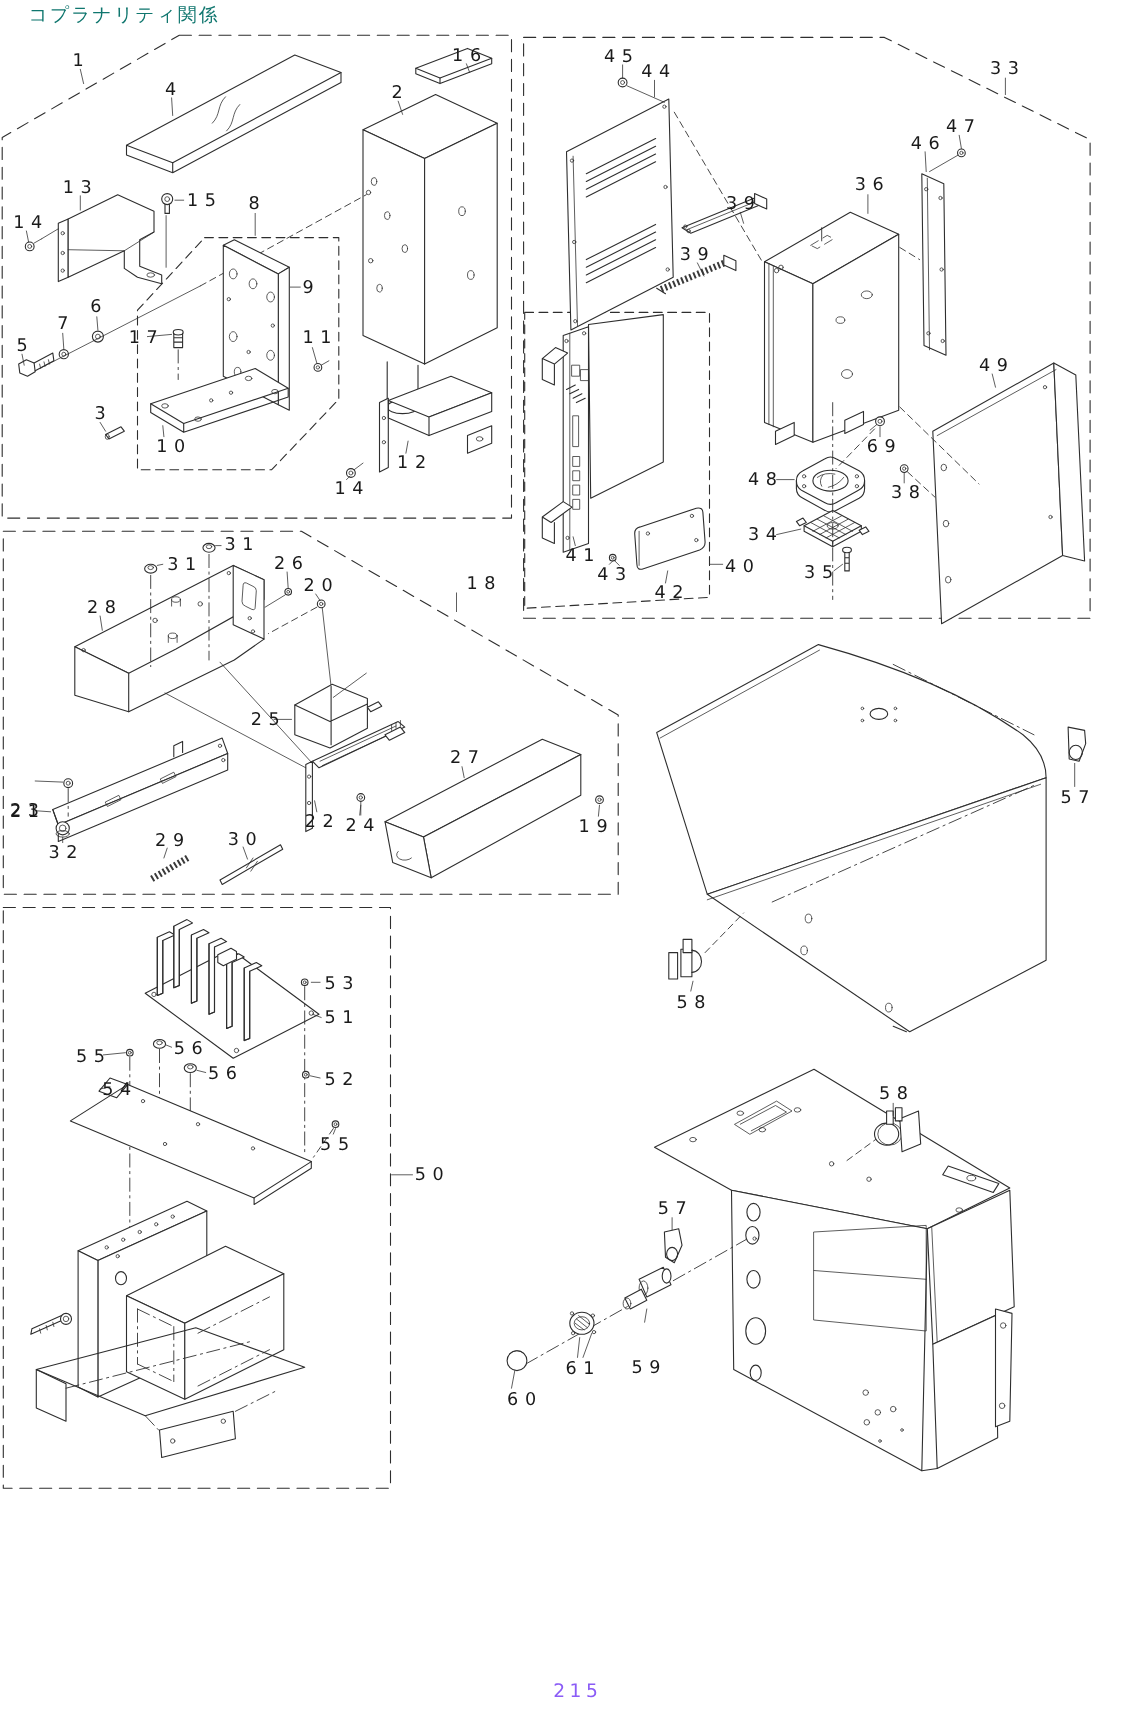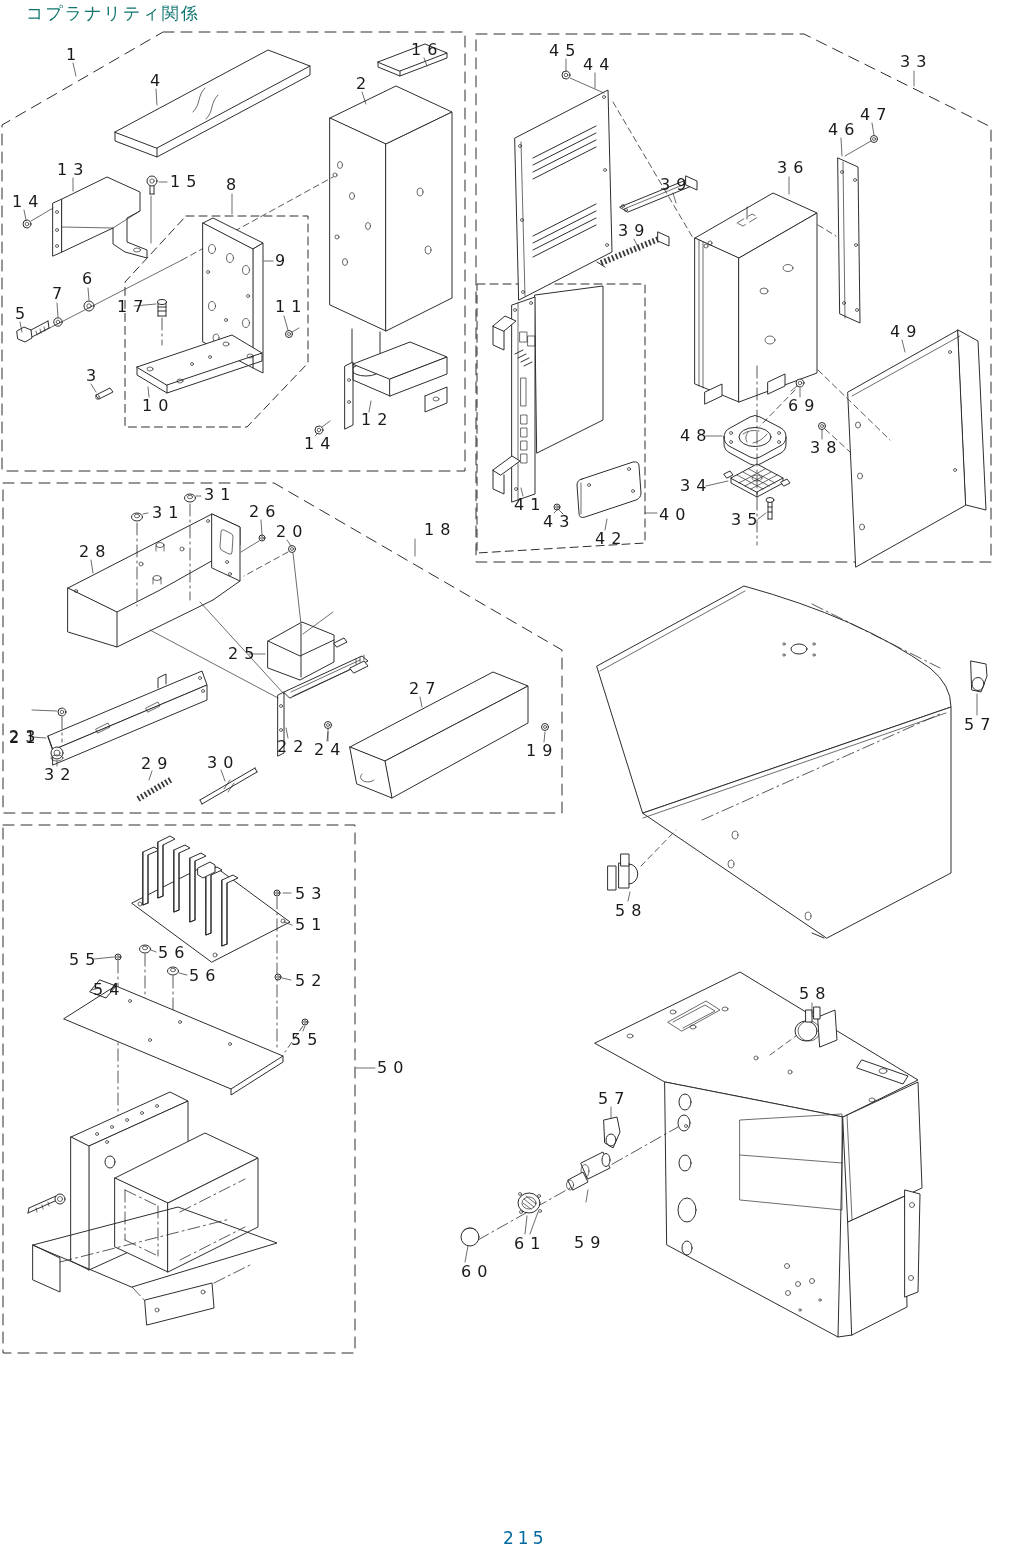--- a/index.html
+++ b/index.html
@@ -9,21 +9,21 @@
   #art *{vector-effect:non-scaling-stroke;}
   .s{stroke:#2e2e2e;stroke-width:1;fill:none;stroke-linejoin:round;stroke-linecap:round;}
   .f{fill:#ffffff;}
   .gb{stroke-dasharray:11 7;}       
   .ib{stroke-dasharray:8 5;}        
   .cl{stroke-dasharray:6 4;stroke-width:.8;} 
   .ax{stroke-dasharray:12 4 2 4;stroke-width:.8;} 
   .thin{stroke-width:.7;}
   .thr{stroke-width:6;stroke-dasharray:1.8 2.2;} 
   .title{position:absolute;left:26px;top:2px;font-size:17px;letter-spacing:2px;color:#0f766e;}
-  .pageno{position:absolute;left:503px;top:1528px;font-size:17px;letter-spacing:4px;color:#0369a1;}
+  .pageno{position:absolute;left:503px;top:1528px;font-size:17px;letter-spacing:4px;color:#8b5cf6;}
   .part-label{position:absolute;font-size:16px;letter-spacing:6px;color:#1a1a1a;white-space:nowrap;line-height:1;}
 </style>
 </head>
 <body>
 
 <div id="canvas">
 
 <svg id="art" width="1033" height="1557" viewBox="0 0 1033 1557">
 
   <g>

